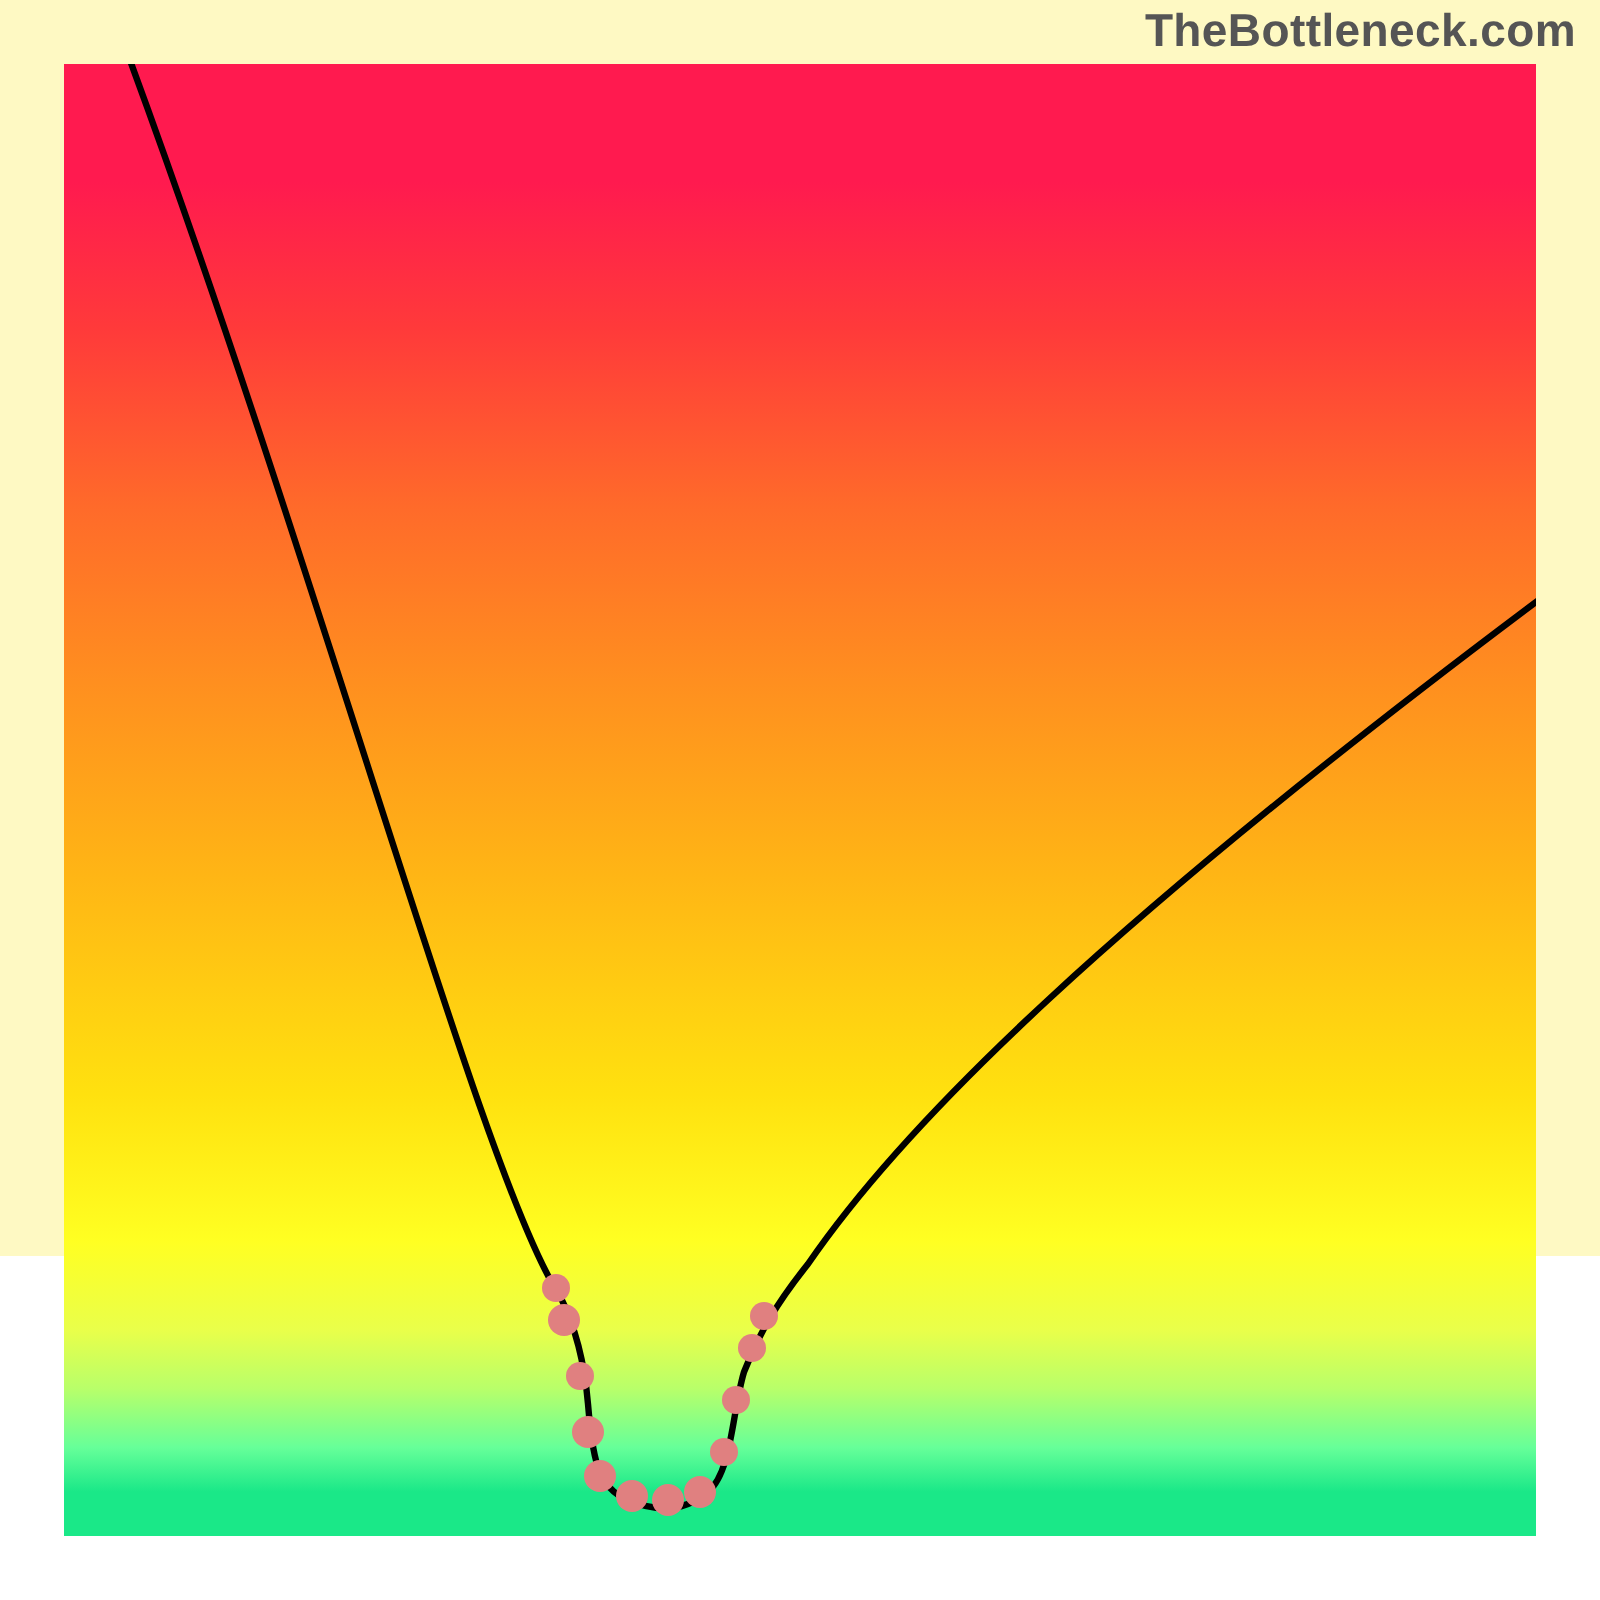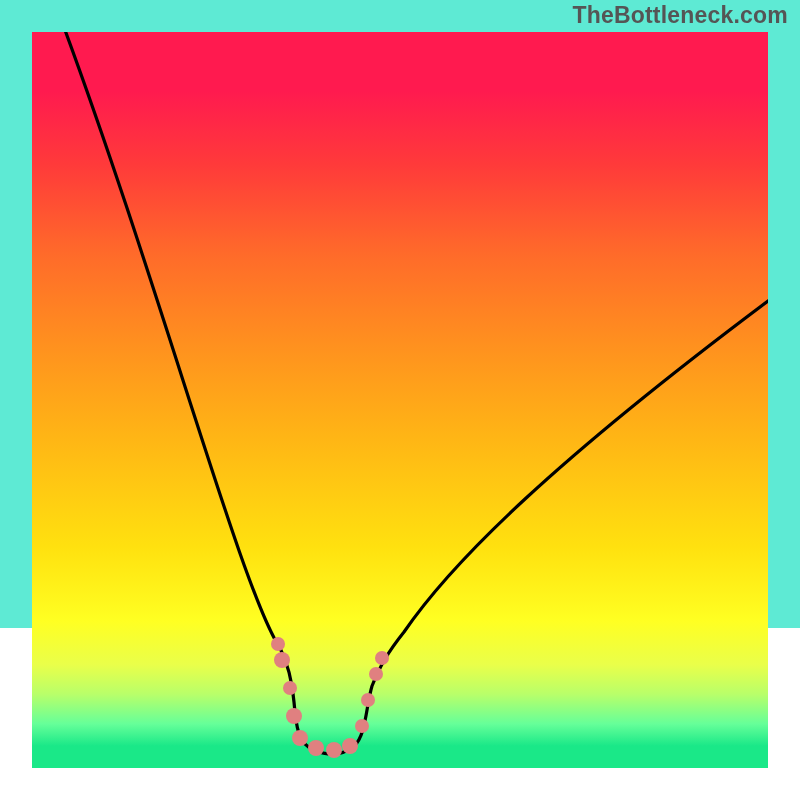--- a/index.html
+++ b/index.html
@@ -5,21 +5,21 @@
   html, body {
     margin: 0;
     padding: 0;
     width: 800px;
     height: 800px;
     overflow: hidden;
   }
   .frame {
     width: 800px;
     height: 628px;
-    background: #5eead4;
+    background: #fef9c3;
     position: relative;
   }
   .plot {
     position: absolute;
     left: 32px;
     top: 32px;
     width: 736px;
     height: 736px;
     background: linear-gradient(to bottom,
       #ff1a4f 0%,

